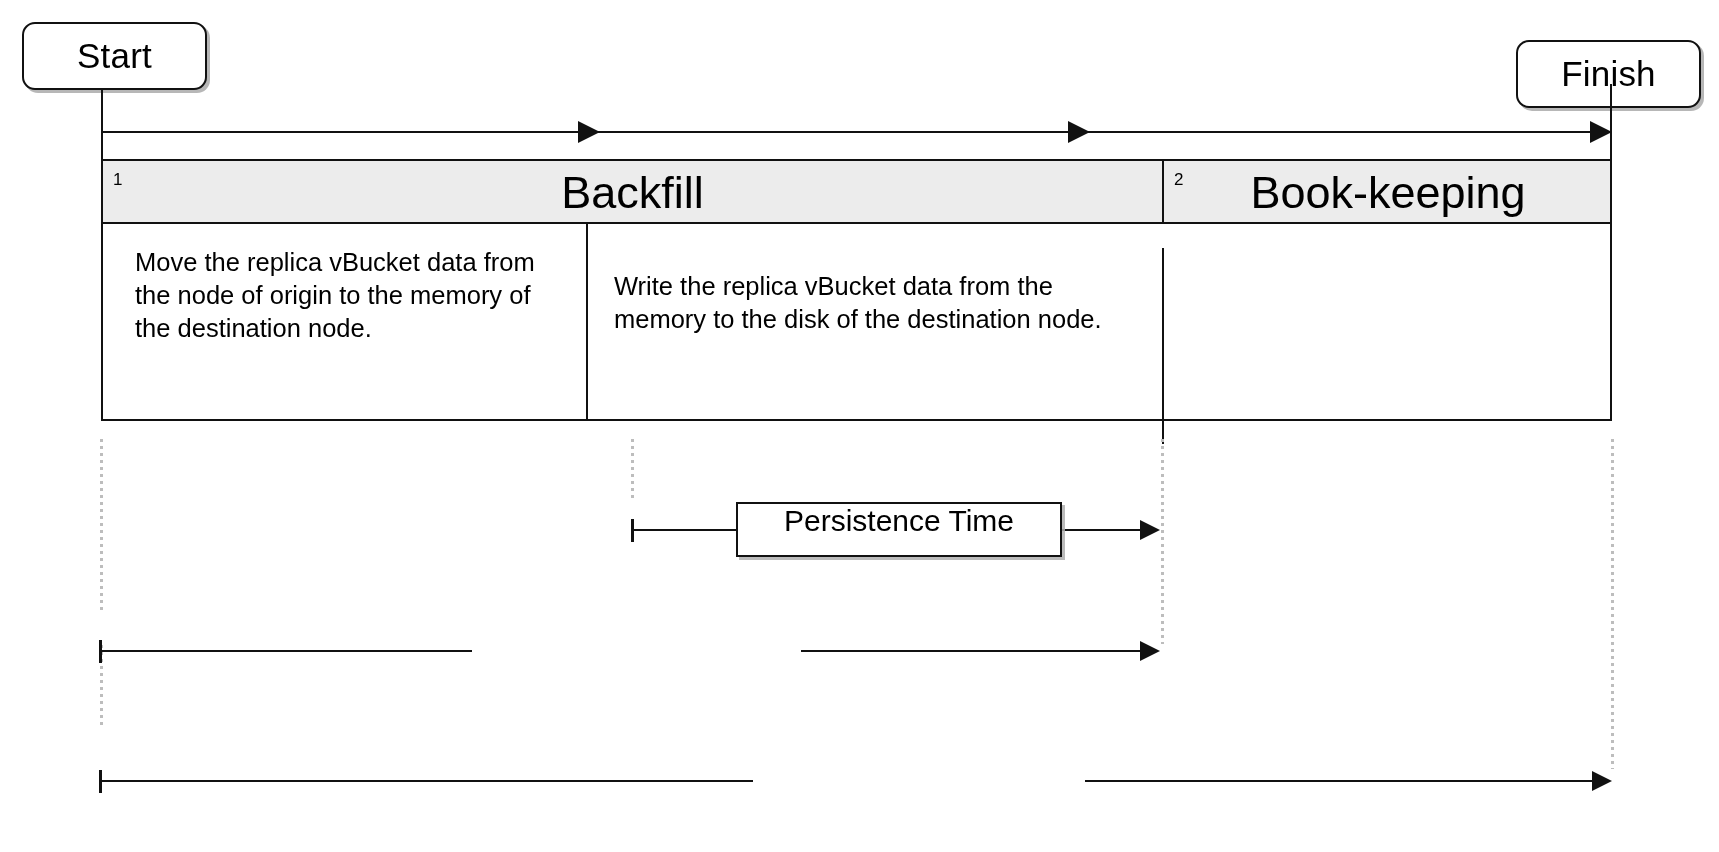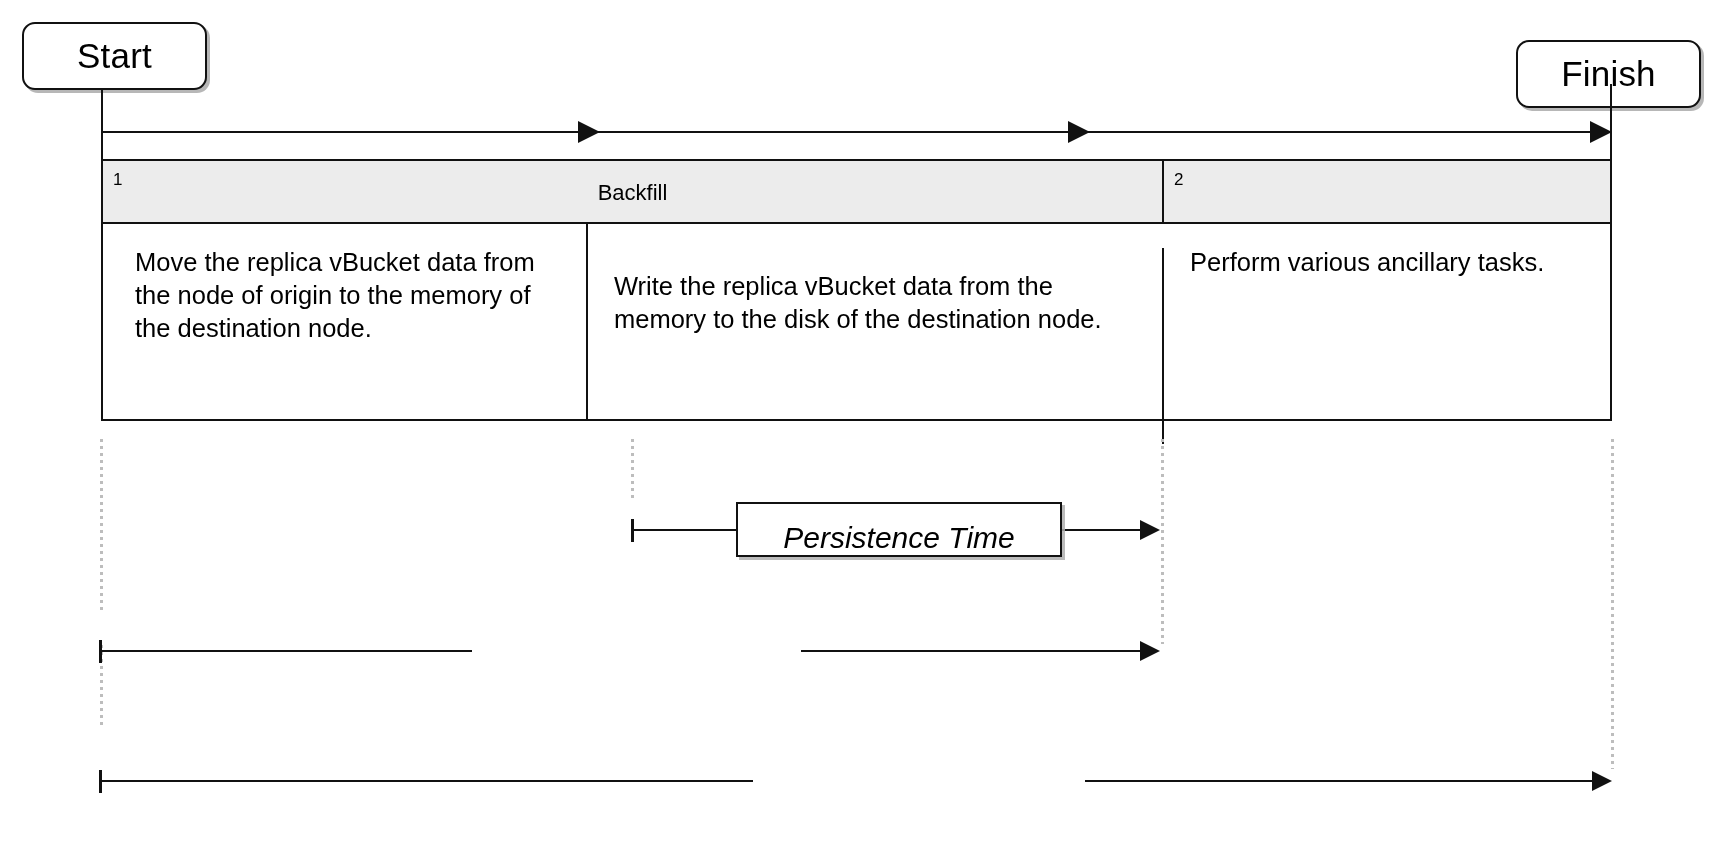--- a/index.html
+++ b/index.html
@@ -46,41 +46,41 @@
   
   #table{
     position:absolute;left:101px;top:159px;width:1511px;height:262px;
     box-sizing:border-box;
     border:2.4px solid #111;
     background:#fff;
   }
   .hdr-row{position:absolute;left:0;top:0;height:63px;width:100%;
     background:#ececec;border-bottom:2.4px solid #111;box-sizing:border-box;}
   .hdr-cell{position:absolute;top:0;height:63px;display:flex;align-items:center;justify-content:center;box-sizing:border-box;}
-  .hdr-cell .htext{font-size:22px;color:#000;line-height:1;}
+  .hdr-cell .htext{font-size:45px;color:#000;line-height:1;}
   .hdr-num{position:absolute;left:10px;top:9px;font-size:17px;color:#000;}
   #hdr-backfill{left:0;width:1061px;border-right:2.4px solid #111;}
   #hdr-book{left:1061px;width:448px;}
 
   .body-cell{
     position:absolute;top:63px;height:196px;box-sizing:border-box;
     padding:22px 22px 0 26px;
     font-size:25.5px;line-height:33px;color:#000;
   }
   #cell-1{left:0;width:485px;border-right:2.2px solid #111;padding-left:32px;}
   #cell-2{left:485px;width:576px;border-right:2.2px solid #111;margin-top:24px;}
   #cell-3{left:1061px;width:448px;}
 
   
   .mlabel{
     position:absolute;box-sizing:border-box;
     background:#fff;border:2.2px solid #111;
     box-shadow:3px 3px 0 0 rgba(175,175,175,0.85);
-    display:flex;align-items:flex-end;justify-content:center;
-    font-style:italic;font-size:30px;color:#000;
+    display:flex;align-items:flex-start;justify-content:center;
+    font-size:30px;color:#000;
   }
 </style>
 </head>
 <body>
 
 <div id="stage">
 
   <div class="pill" id="pill-start">
     <span>Start</span>
   </div>
@@ -100,25 +100,25 @@
 
     <div class="hdr-row"></div>
 
     <div class="hdr-cell" id="hdr-backfill">
       <span class="hdr-num">1</span>
       <span class="htext">Backfill</span>
     </div>
 
     <div class="hdr-cell" id="hdr-book">
       <span class="hdr-num">2</span>
+      <span class="htext">Book-keeping</span>
     </div>
 
     <div class="body-cell" id="cell-1">Move the replica vBucket data from the node of origin to the memory of the destination node.</div>
     <div class="body-cell" id="cell-2">Write the replica vBucket data from the memory to the disk of the destination node.</div>
-    <div class="body-cell" id="cell-3">Perform various ancillary tasks.</div>
   </div>
 
   <div class="dotted" style="left:100px;top:439px;height:175px;"></div>
   <div class="dotted" style="left:100px;top:645px;height:80px;"></div>
 
   <div class="dotted" style="left:631px;top:439px;height:60px;"></div>
 
   <div class="dotted" style="left:1161px;top:439px;height:205px;"></div>
 
   <div class="dotted" style="left:1611px;top:439px;height:330px;"></div>

